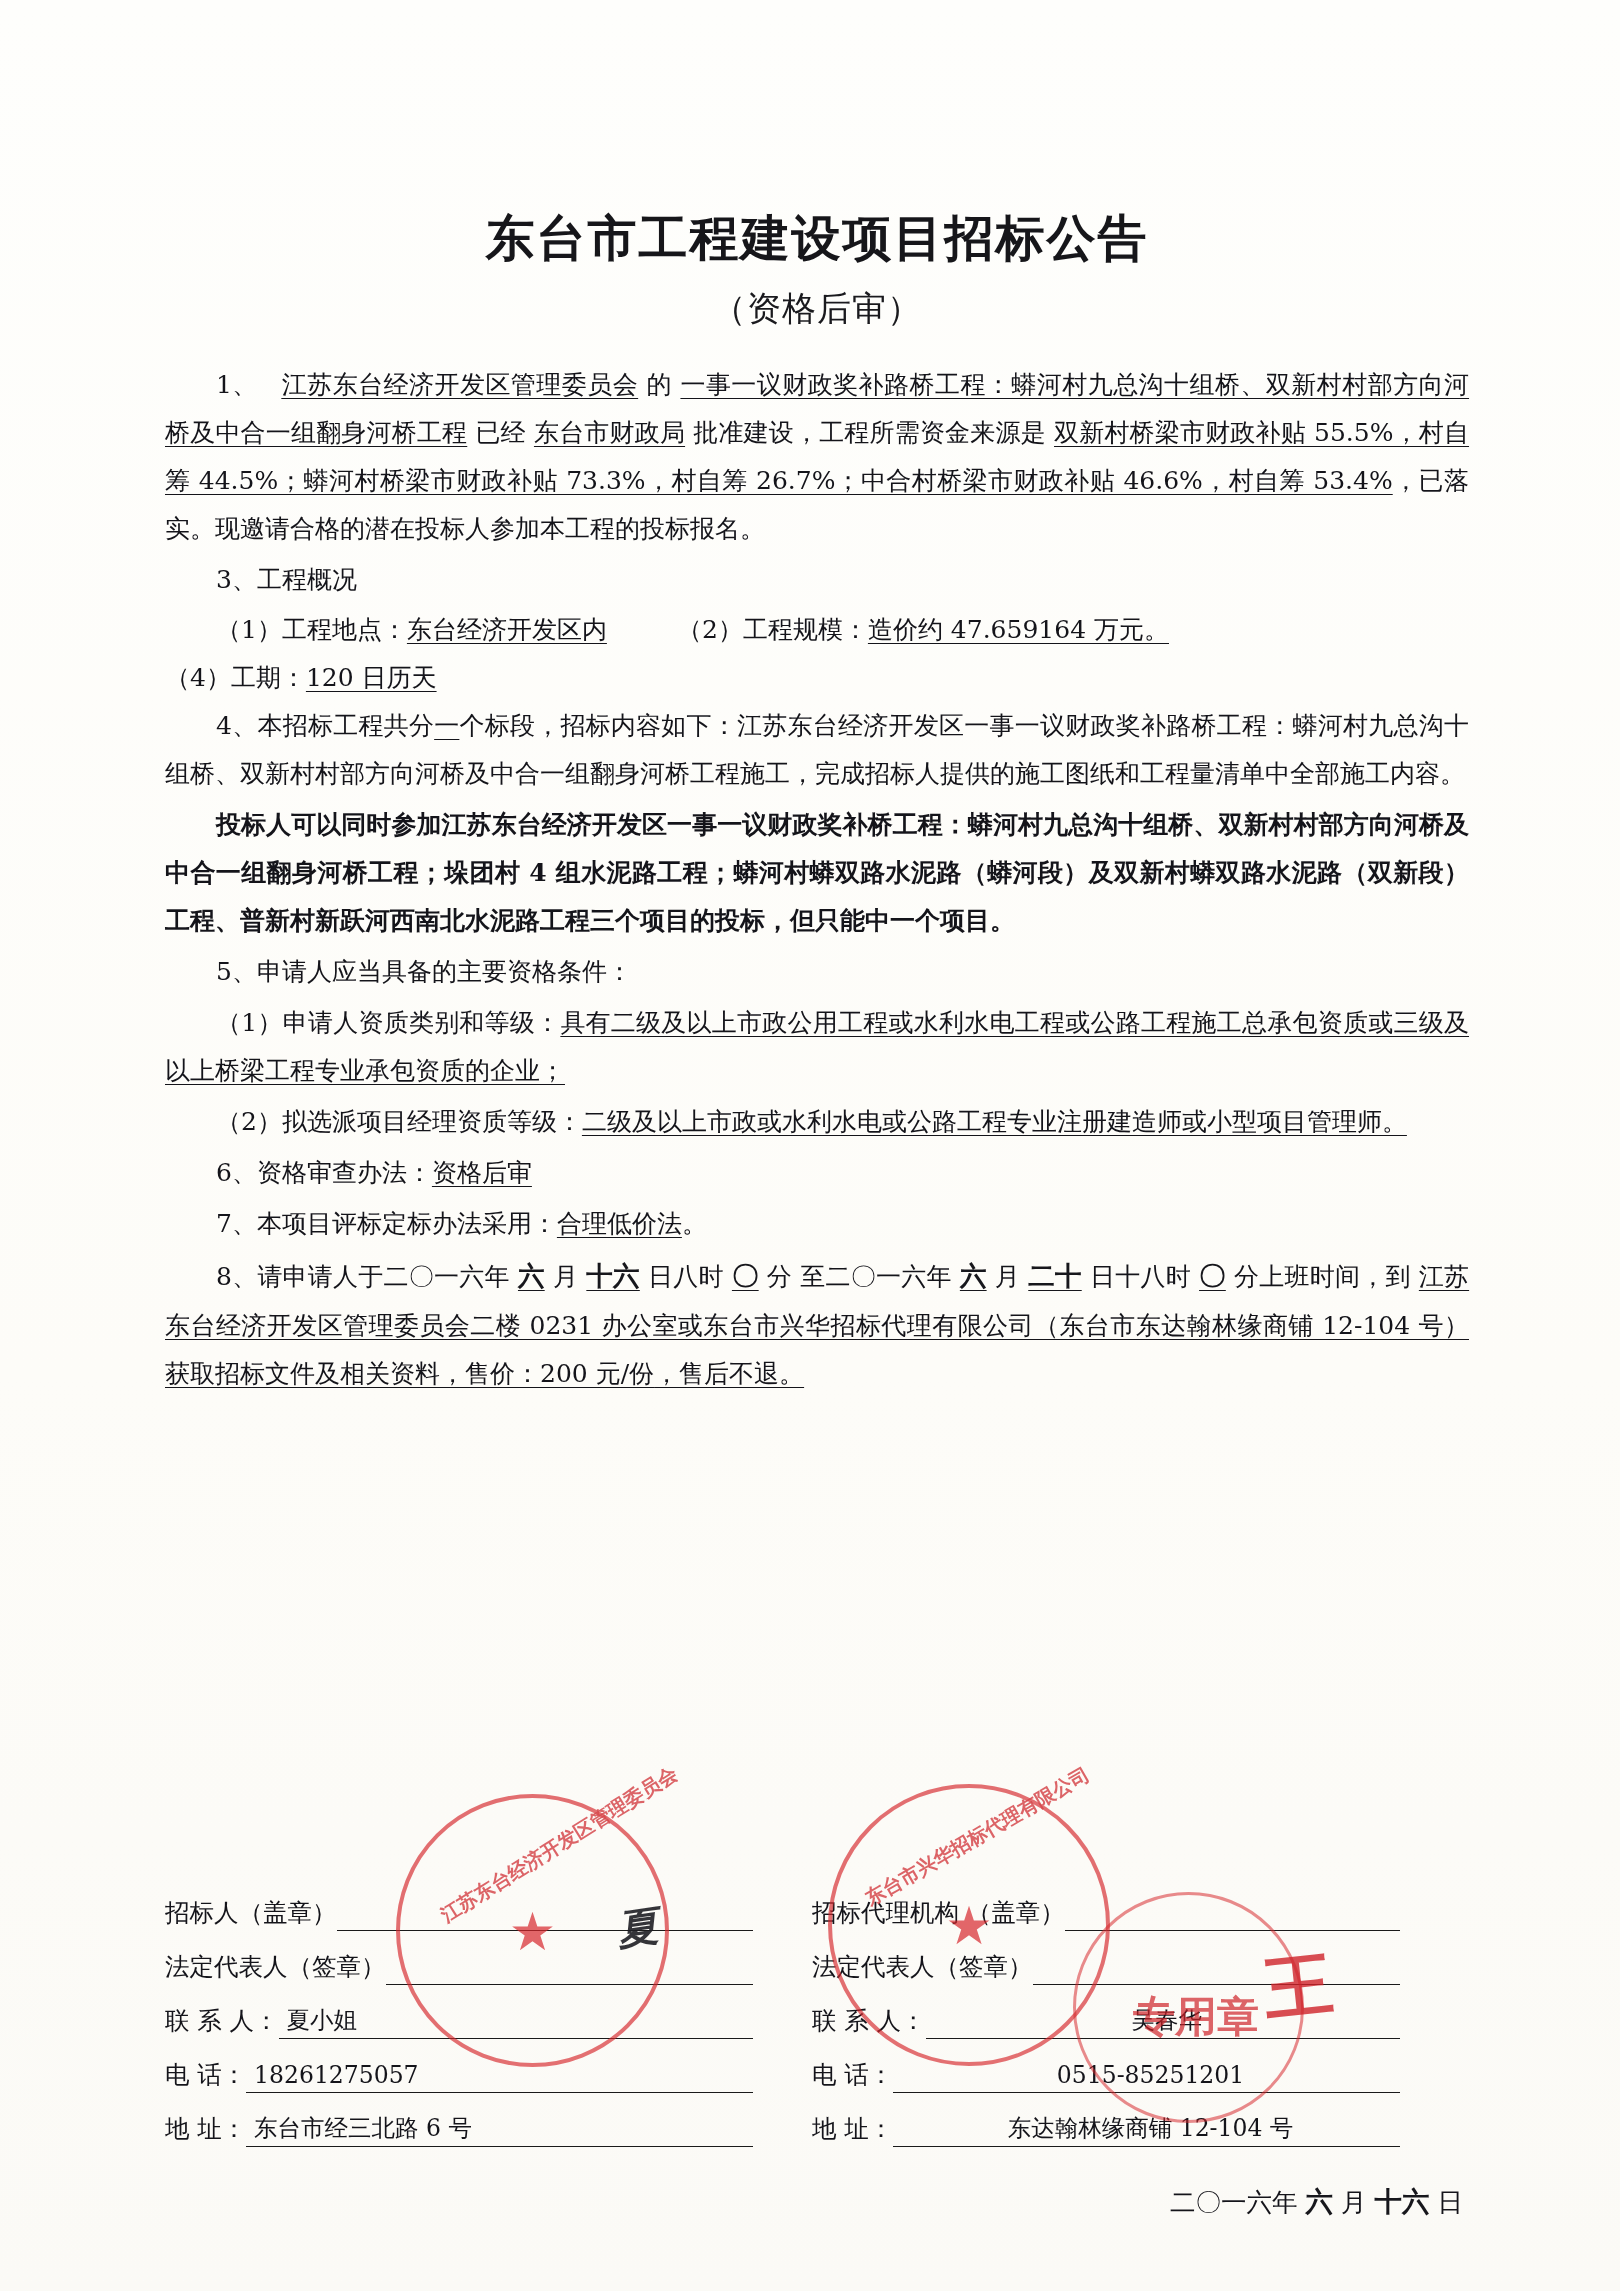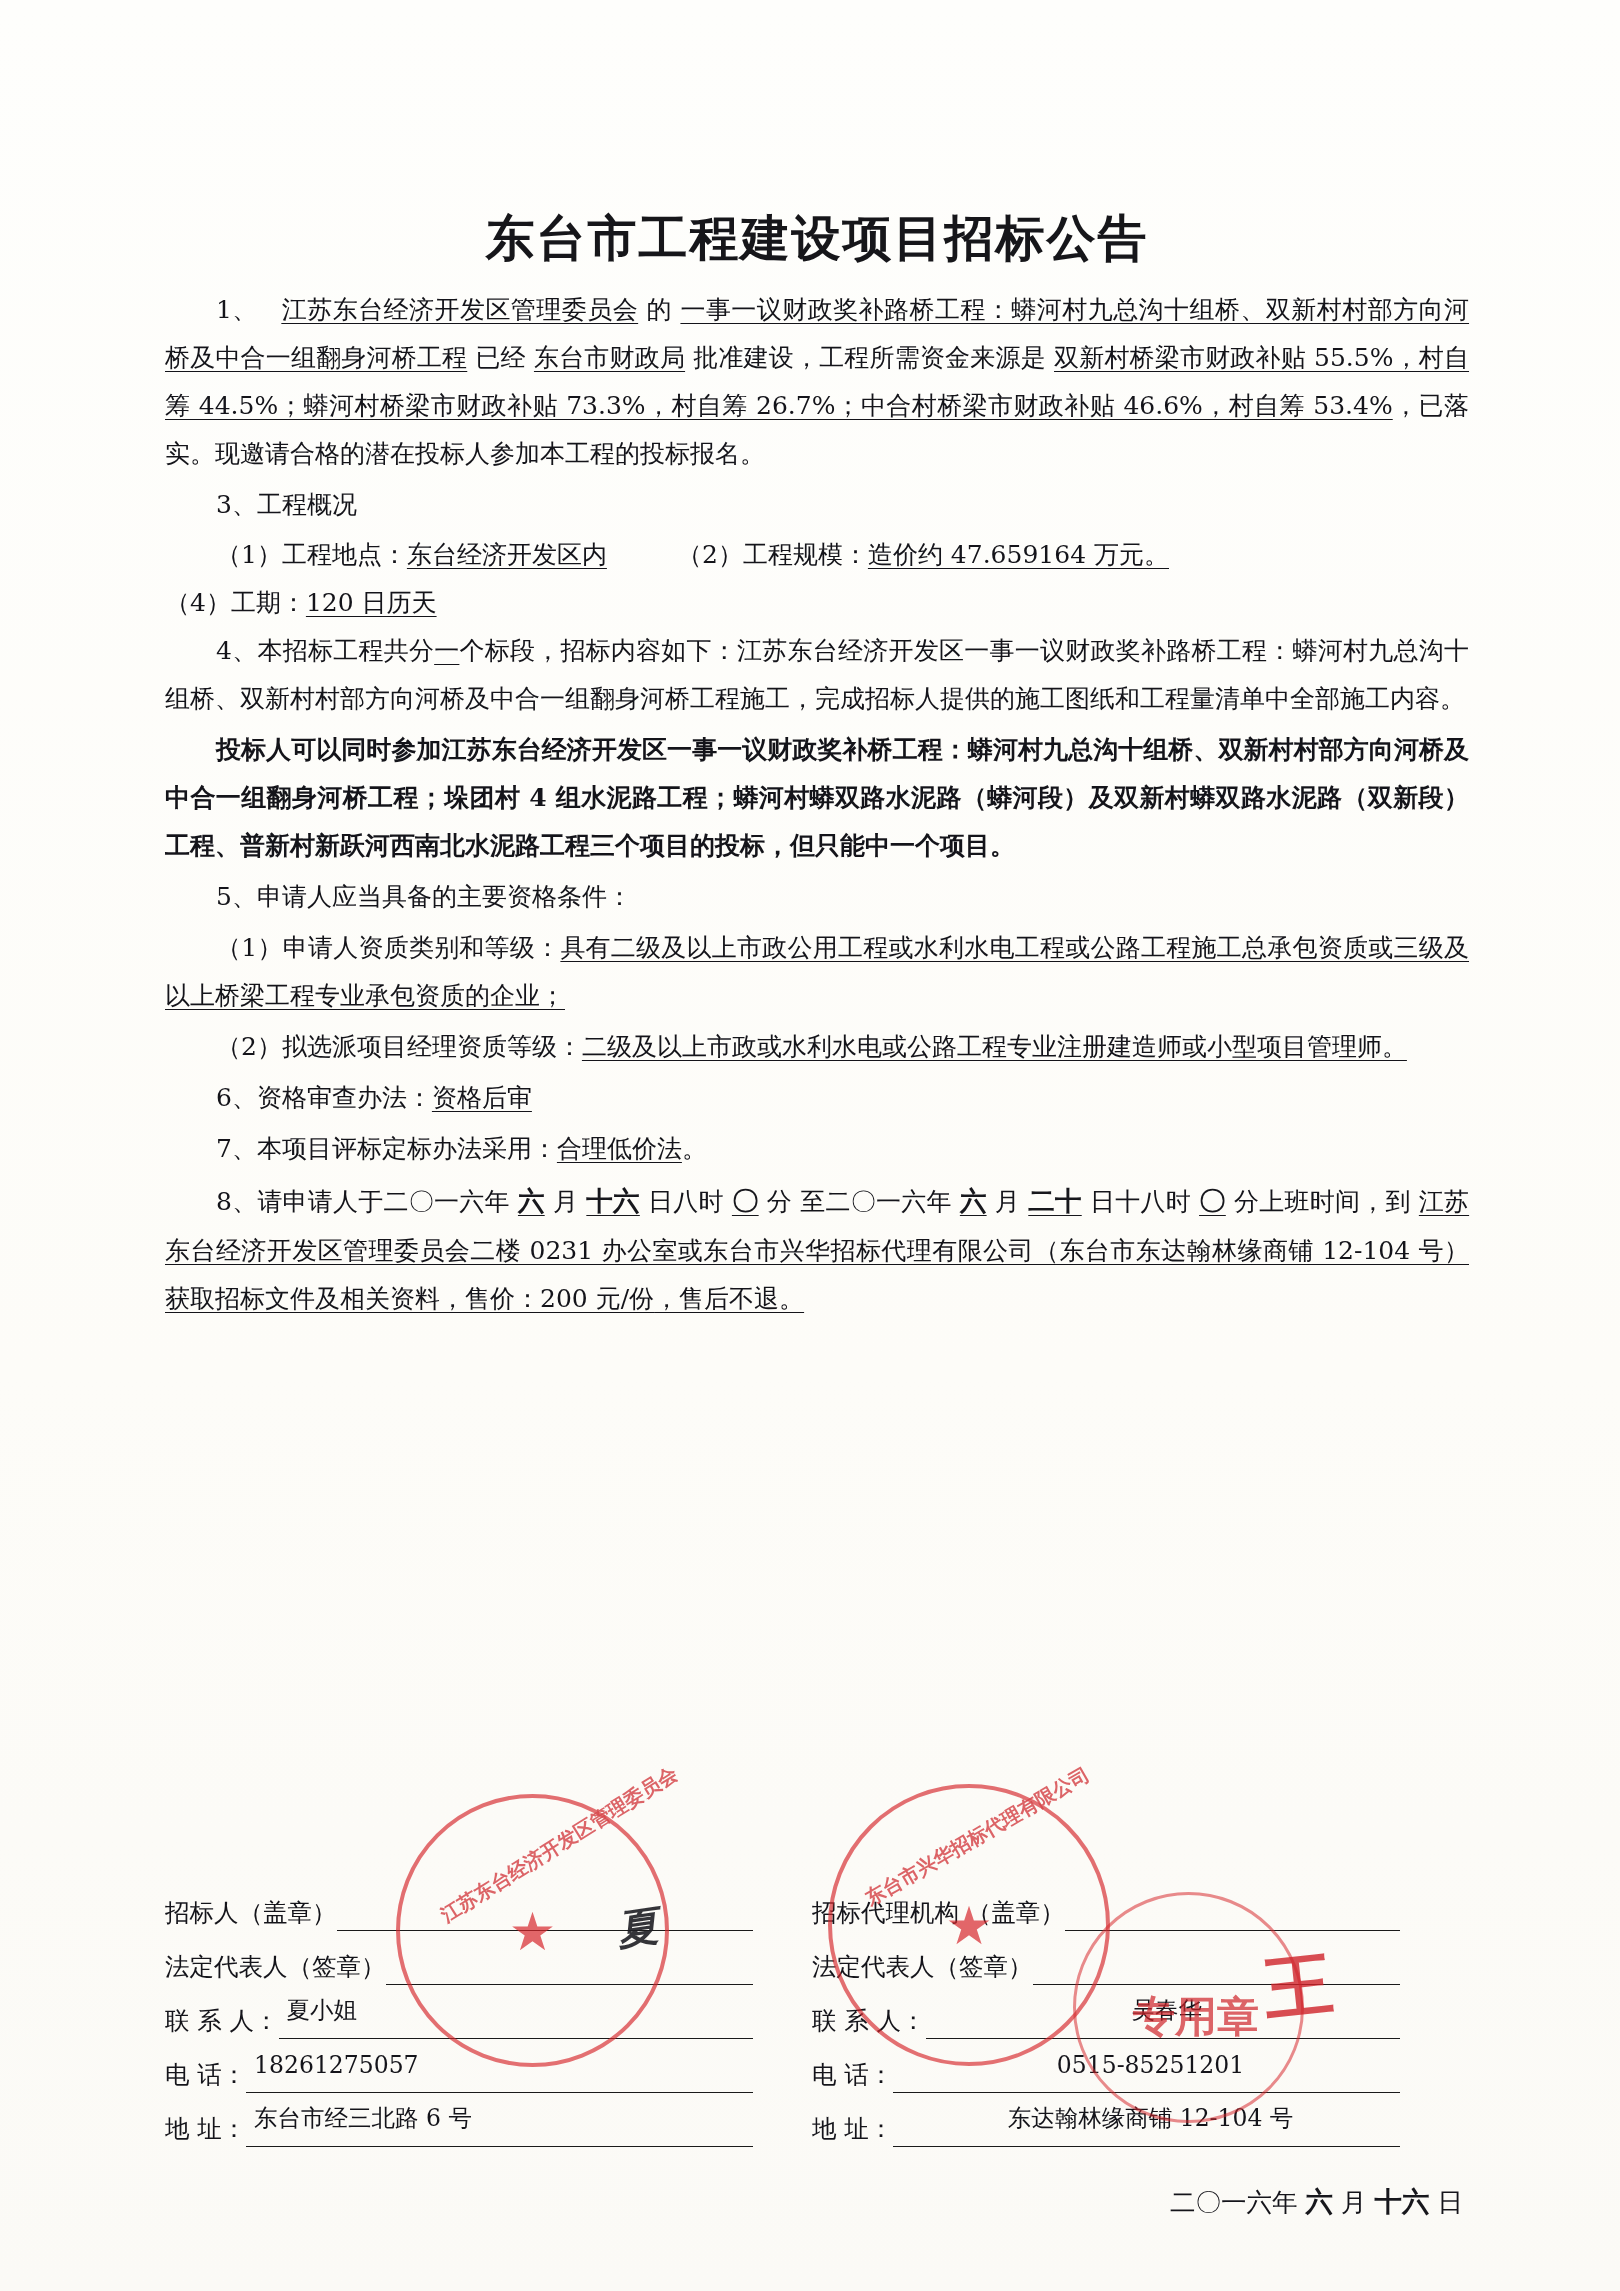--- a/index.html
+++ b/index.html
@@ -95,21 +95,21 @@
   }
   .sig-label {
     white-space: nowrap;
     padding-bottom: 2px;
   }
   .sig-value {
     flex: 1;
     border-bottom: 1.4px solid #1a1a1a;
     min-height: 29px;
     padding-left: 7.8px;
-    padding-bottom: 12px;
+    padding-bottom: 2px;
     font-size: 23.5px;
   }
   .date-line {
     position: absolute;
     right: 157px;
     top: 2184px;
     font-size: 25.5px;
     color: #14141a;
   }
   .date-line .hand { font-size: 27.4px; }
@@ -161,20 +161,21 @@
 </style>
 </head>
 <body>
 
 <div class="page">
   <div class="sheet"></div>
 
   <div class="content">
 
     <h1 class="doc-title">东台市工程建设项目招标公告</h1>
+    <div class="doc-subtitle">（资格后审）</div>
 
     <p class="para indent2">
       <span>1、</span><span class="gap-sm"></span><span class="u">江苏东台经济开发区管理委员会</span>
       <span>的</span>
       <span class="u">一事一议财政奖补路桥工程：蟒河村九总沟十组桥、双新村村部方向河桥及中合一组翻身河桥工程</span>
       <span>已经</span>
       <span class="u">东台市财政局</span>
       <span>批准建设，工程所需资金来源是</span>
       <span class="u">双新村桥梁市财政补贴 55.5%，村自筹 44.5%；蟒河村桥梁市财政补贴 73.3%，村自筹 26.7%；中合村桥梁市财政补贴 46.6%，村自筹 53.4%</span><span>，已落实。现邀请合格的潜在投标人参加本工程的投标报名。</span>
     </p>

